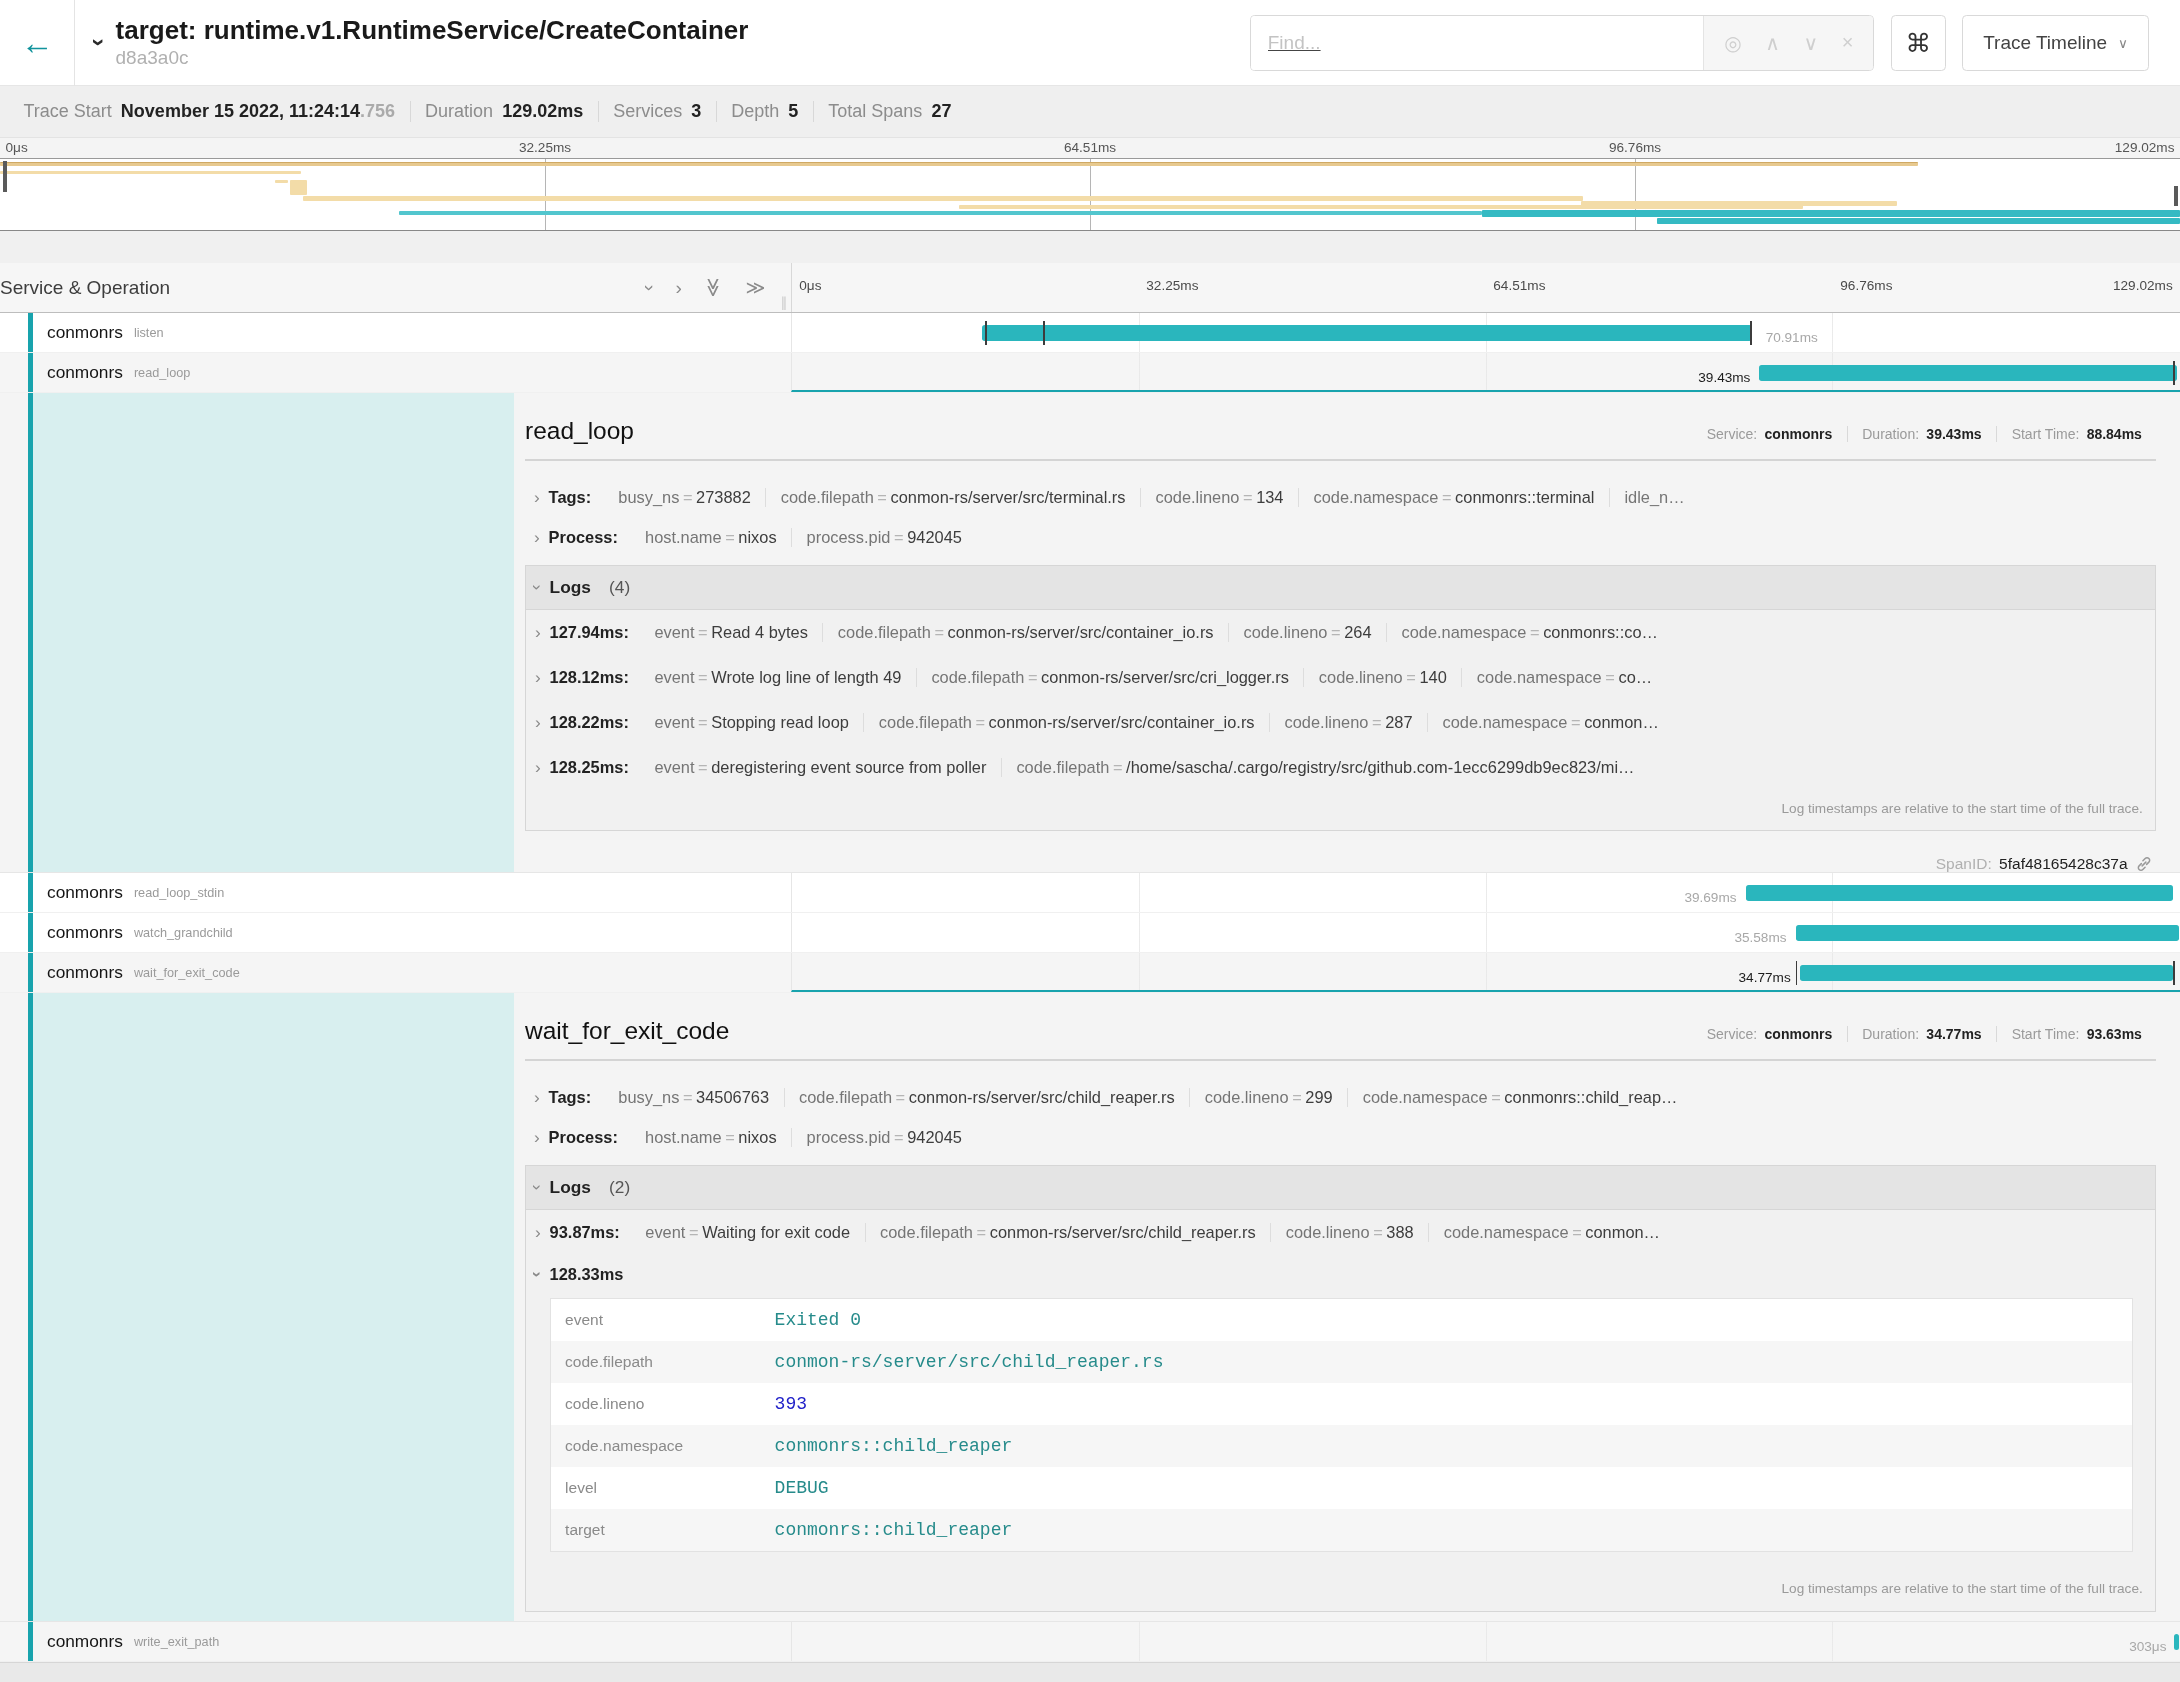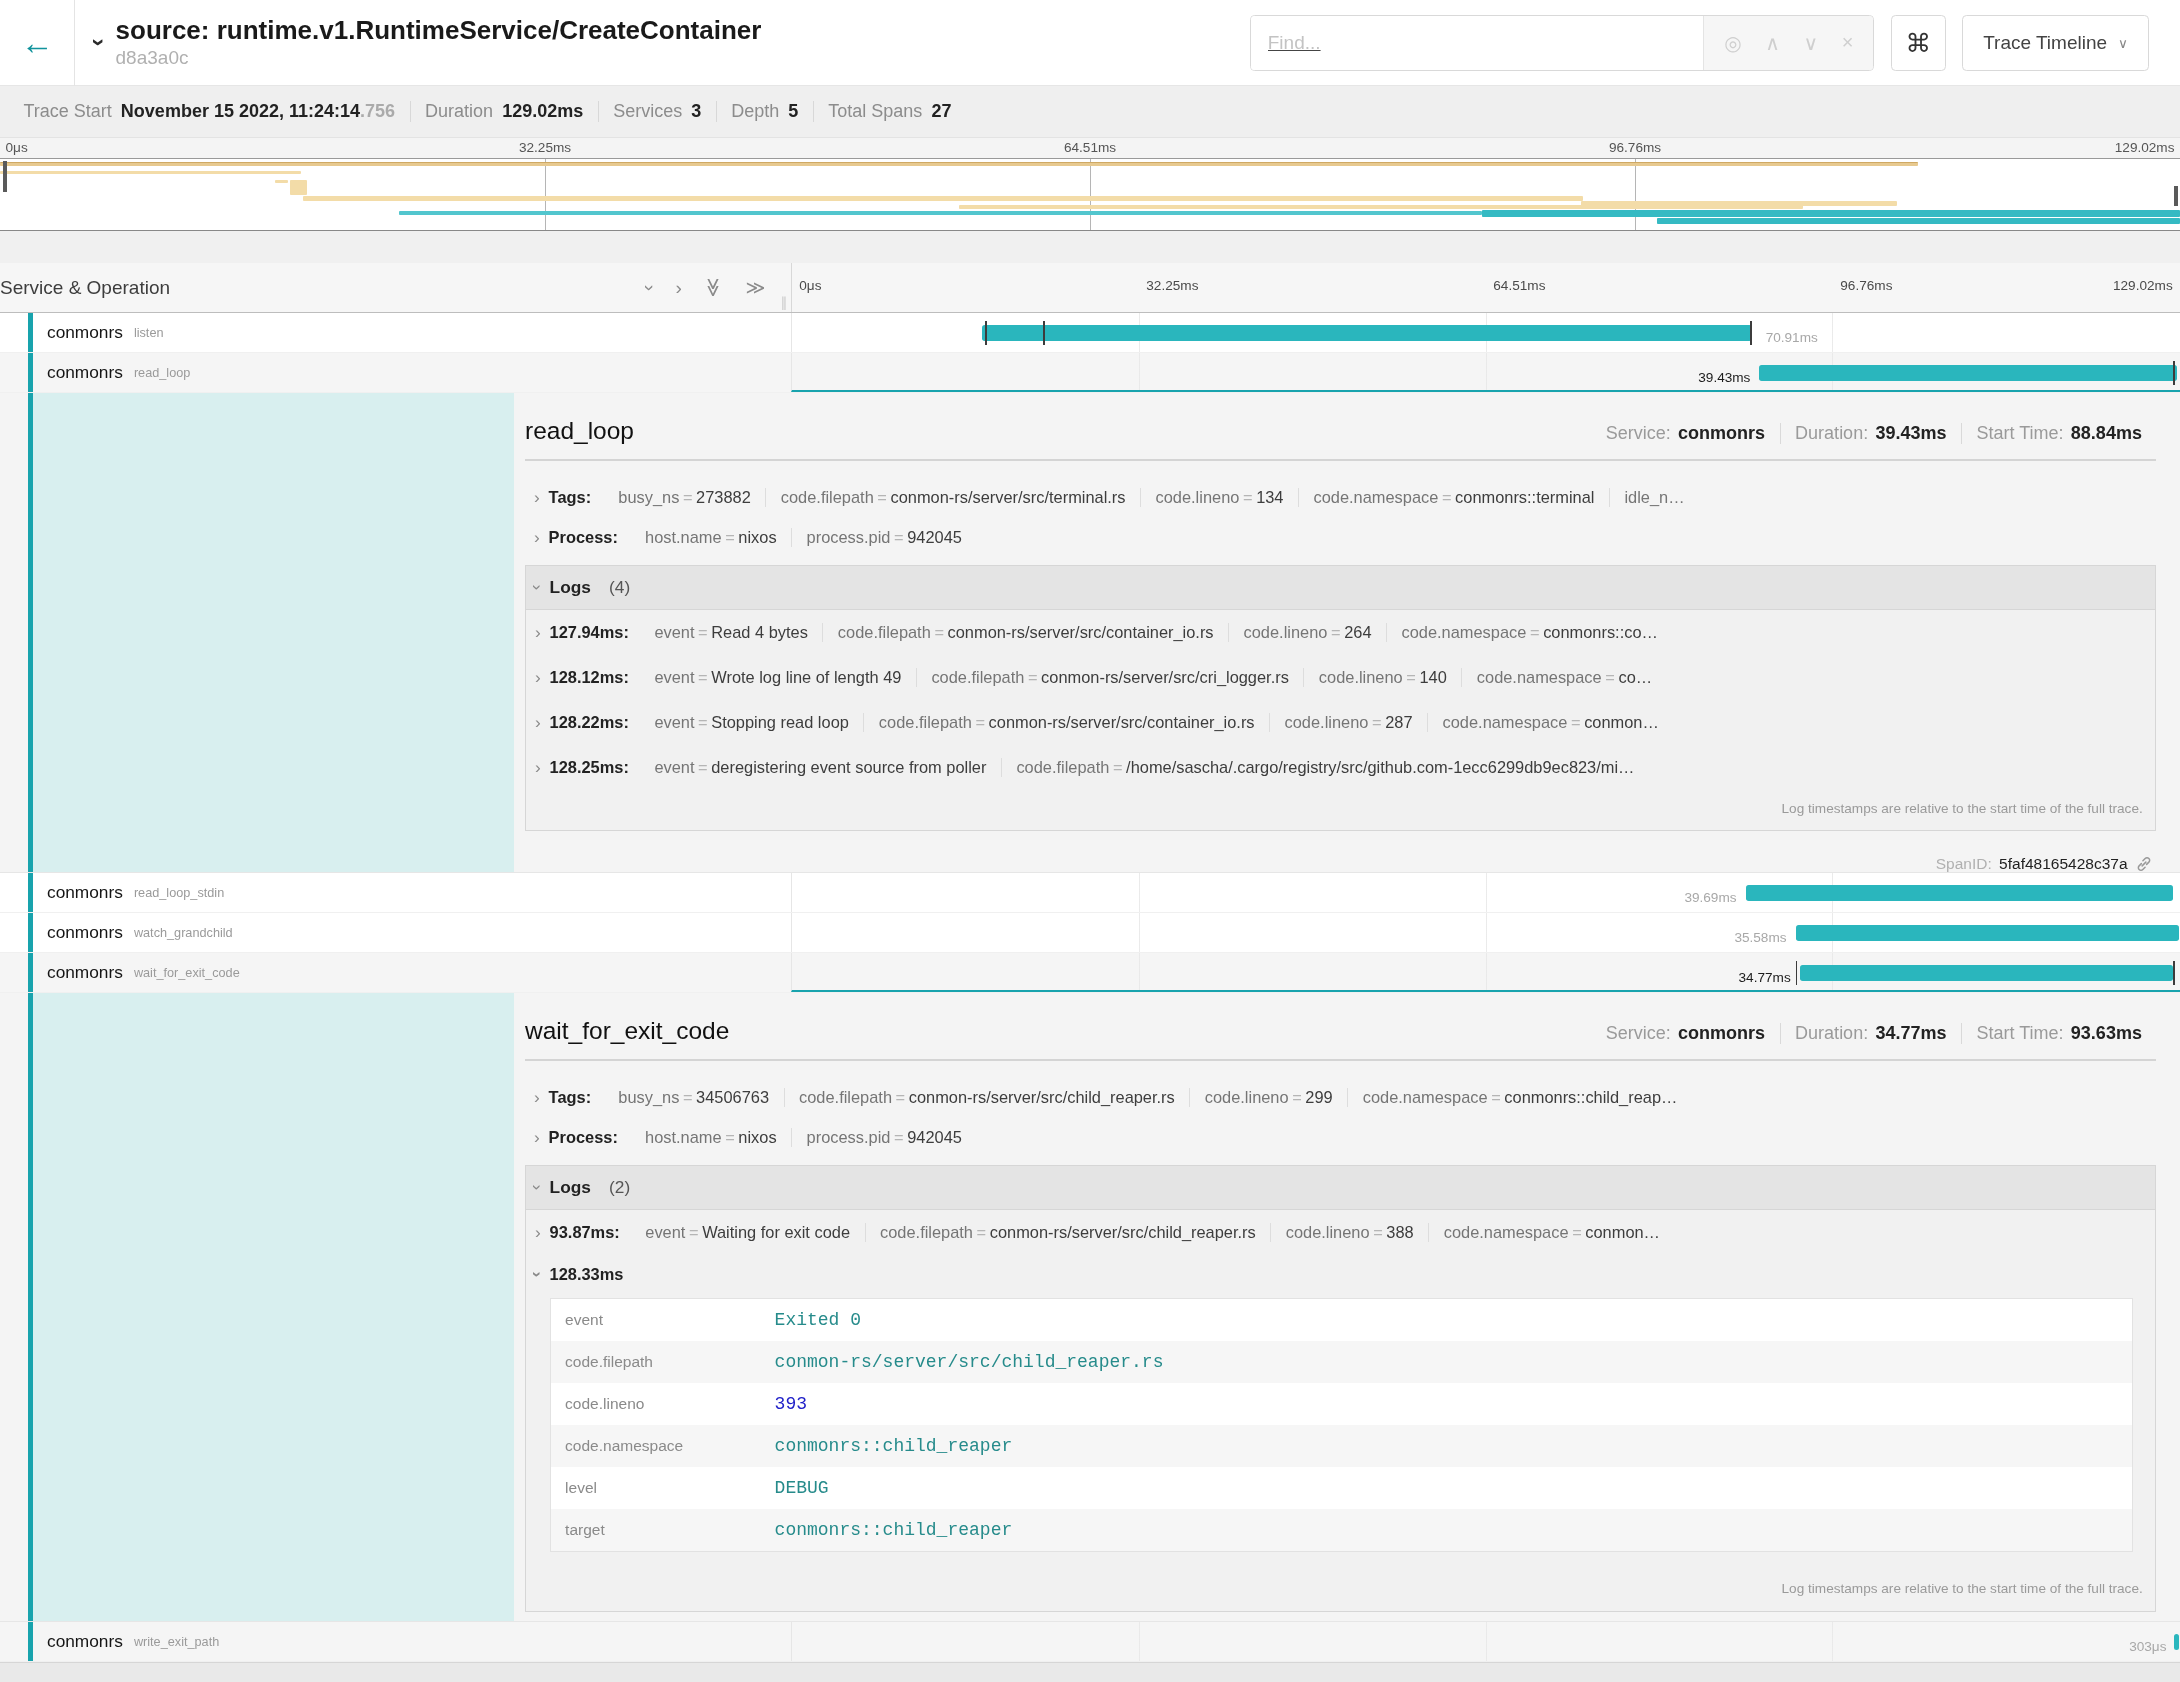--- a/index.html
+++ b/index.html
@@ -78,21 +78,21 @@
   .bar-label { position:absolute; top:17px; font-size:13.6px; white-space:nowrap; }
   .marker { display:none; position:absolute; top:8.2px; height:23.6px; width:1.8px; background:#3c3c3c; }
 
   
   .detail { position:relative; background:#f4f4f4; border-bottom:0.9px solid #e6e6e6; overflow:hidden; }
   .detail .accent { left:28px; }
   .d-teal { position:absolute; left:33px; top:0; bottom:0; width:481px; background:#d8efef; }
   .d-body { margin-left:525px; padding:23.6px 23.6px 9px 0; }
   .d-titlerow { display:flex; align-items:baseline; }
   .d-title { font-size:24.5px; color:#111; }
-  .d-stats { margin-left:auto; display:flex; font-size:18px; }
+  .d-stats { margin-left:auto; display:flex; font-size:14px; }
   .d-stat { padding:0 14.5px; }
   .d-stat + .d-stat { border-left:0.9px solid #d9d9d9; }
   .d-stat .lbl { color:#9a9a9a; margin-right:7.3px; }
   .d-stat .val { color:#222; font-weight:bold; }
   .d-divider { height:1.8px; background:#d4d4d4; margin:14.5px 0 16.4px 0; }
   .kv-row { display:flex; align-items:center; min-height:40px; font-size:16.4px; }
   .chev { color:#8a8a8a; font-size:17.3px; width:23.6px; text-align:center; cursor:pointer; }
   .kv-title { font-weight:bold; color:#222; margin-right:12.7px; }
   .fields { display:flex; }
   .field { padding:0 14.5px; white-space:nowrap; }
@@ -125,21 +125,21 @@
 </style>
 </head>
 <body>
 
 <div class="topbar">
   <div class="backbox">
     <span class="arrow">←</span>
   </div>
   <span class="title-collapser rot">›</span>
   <div class="titles">
-    <div class="trace-title">source: runtime.v1.RuntimeService/CreateContainer</div>
+    <div class="trace-title">target: runtime.v1.RuntimeService/CreateContainer</div>
     <div class="trace-id">d8a3a0c</div>
   </div>
   <div class="topbar-right">
     <div class="findbox">
       <input placeholder="Find..." style="">
       <div class="find-tools">
         <span>◎</span>
         <span>∧</span>
         <span>∨</span>
         <span>×</span>

